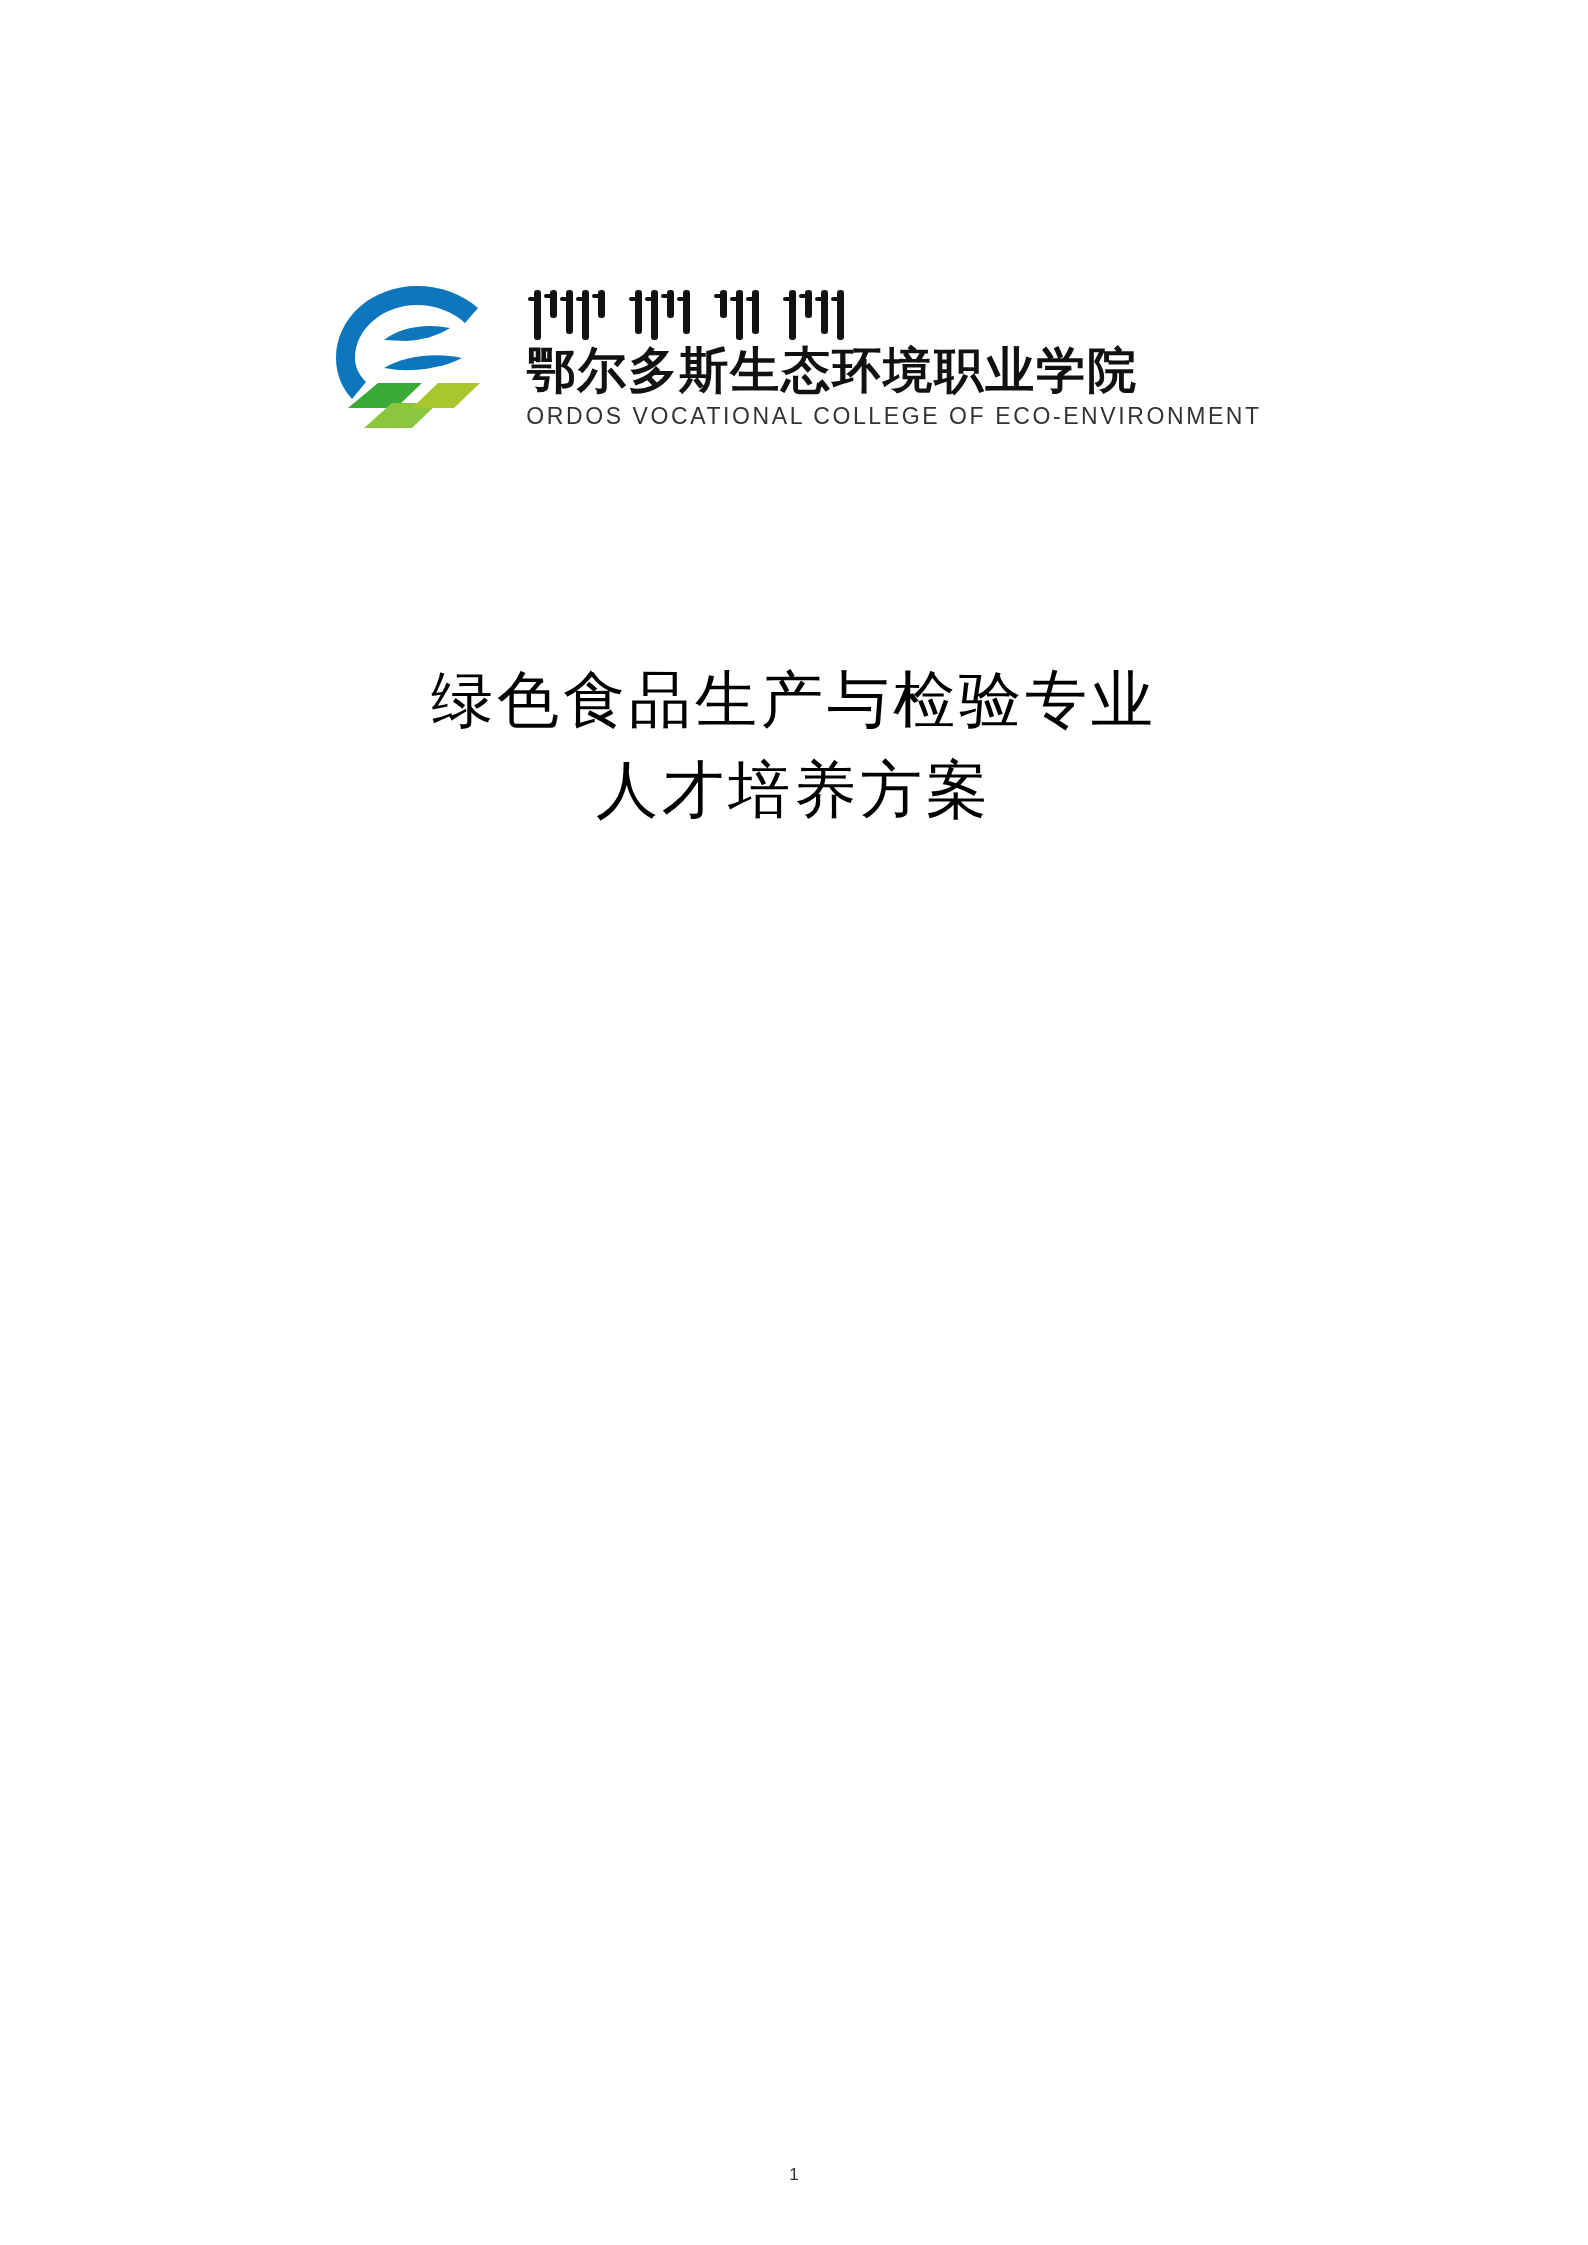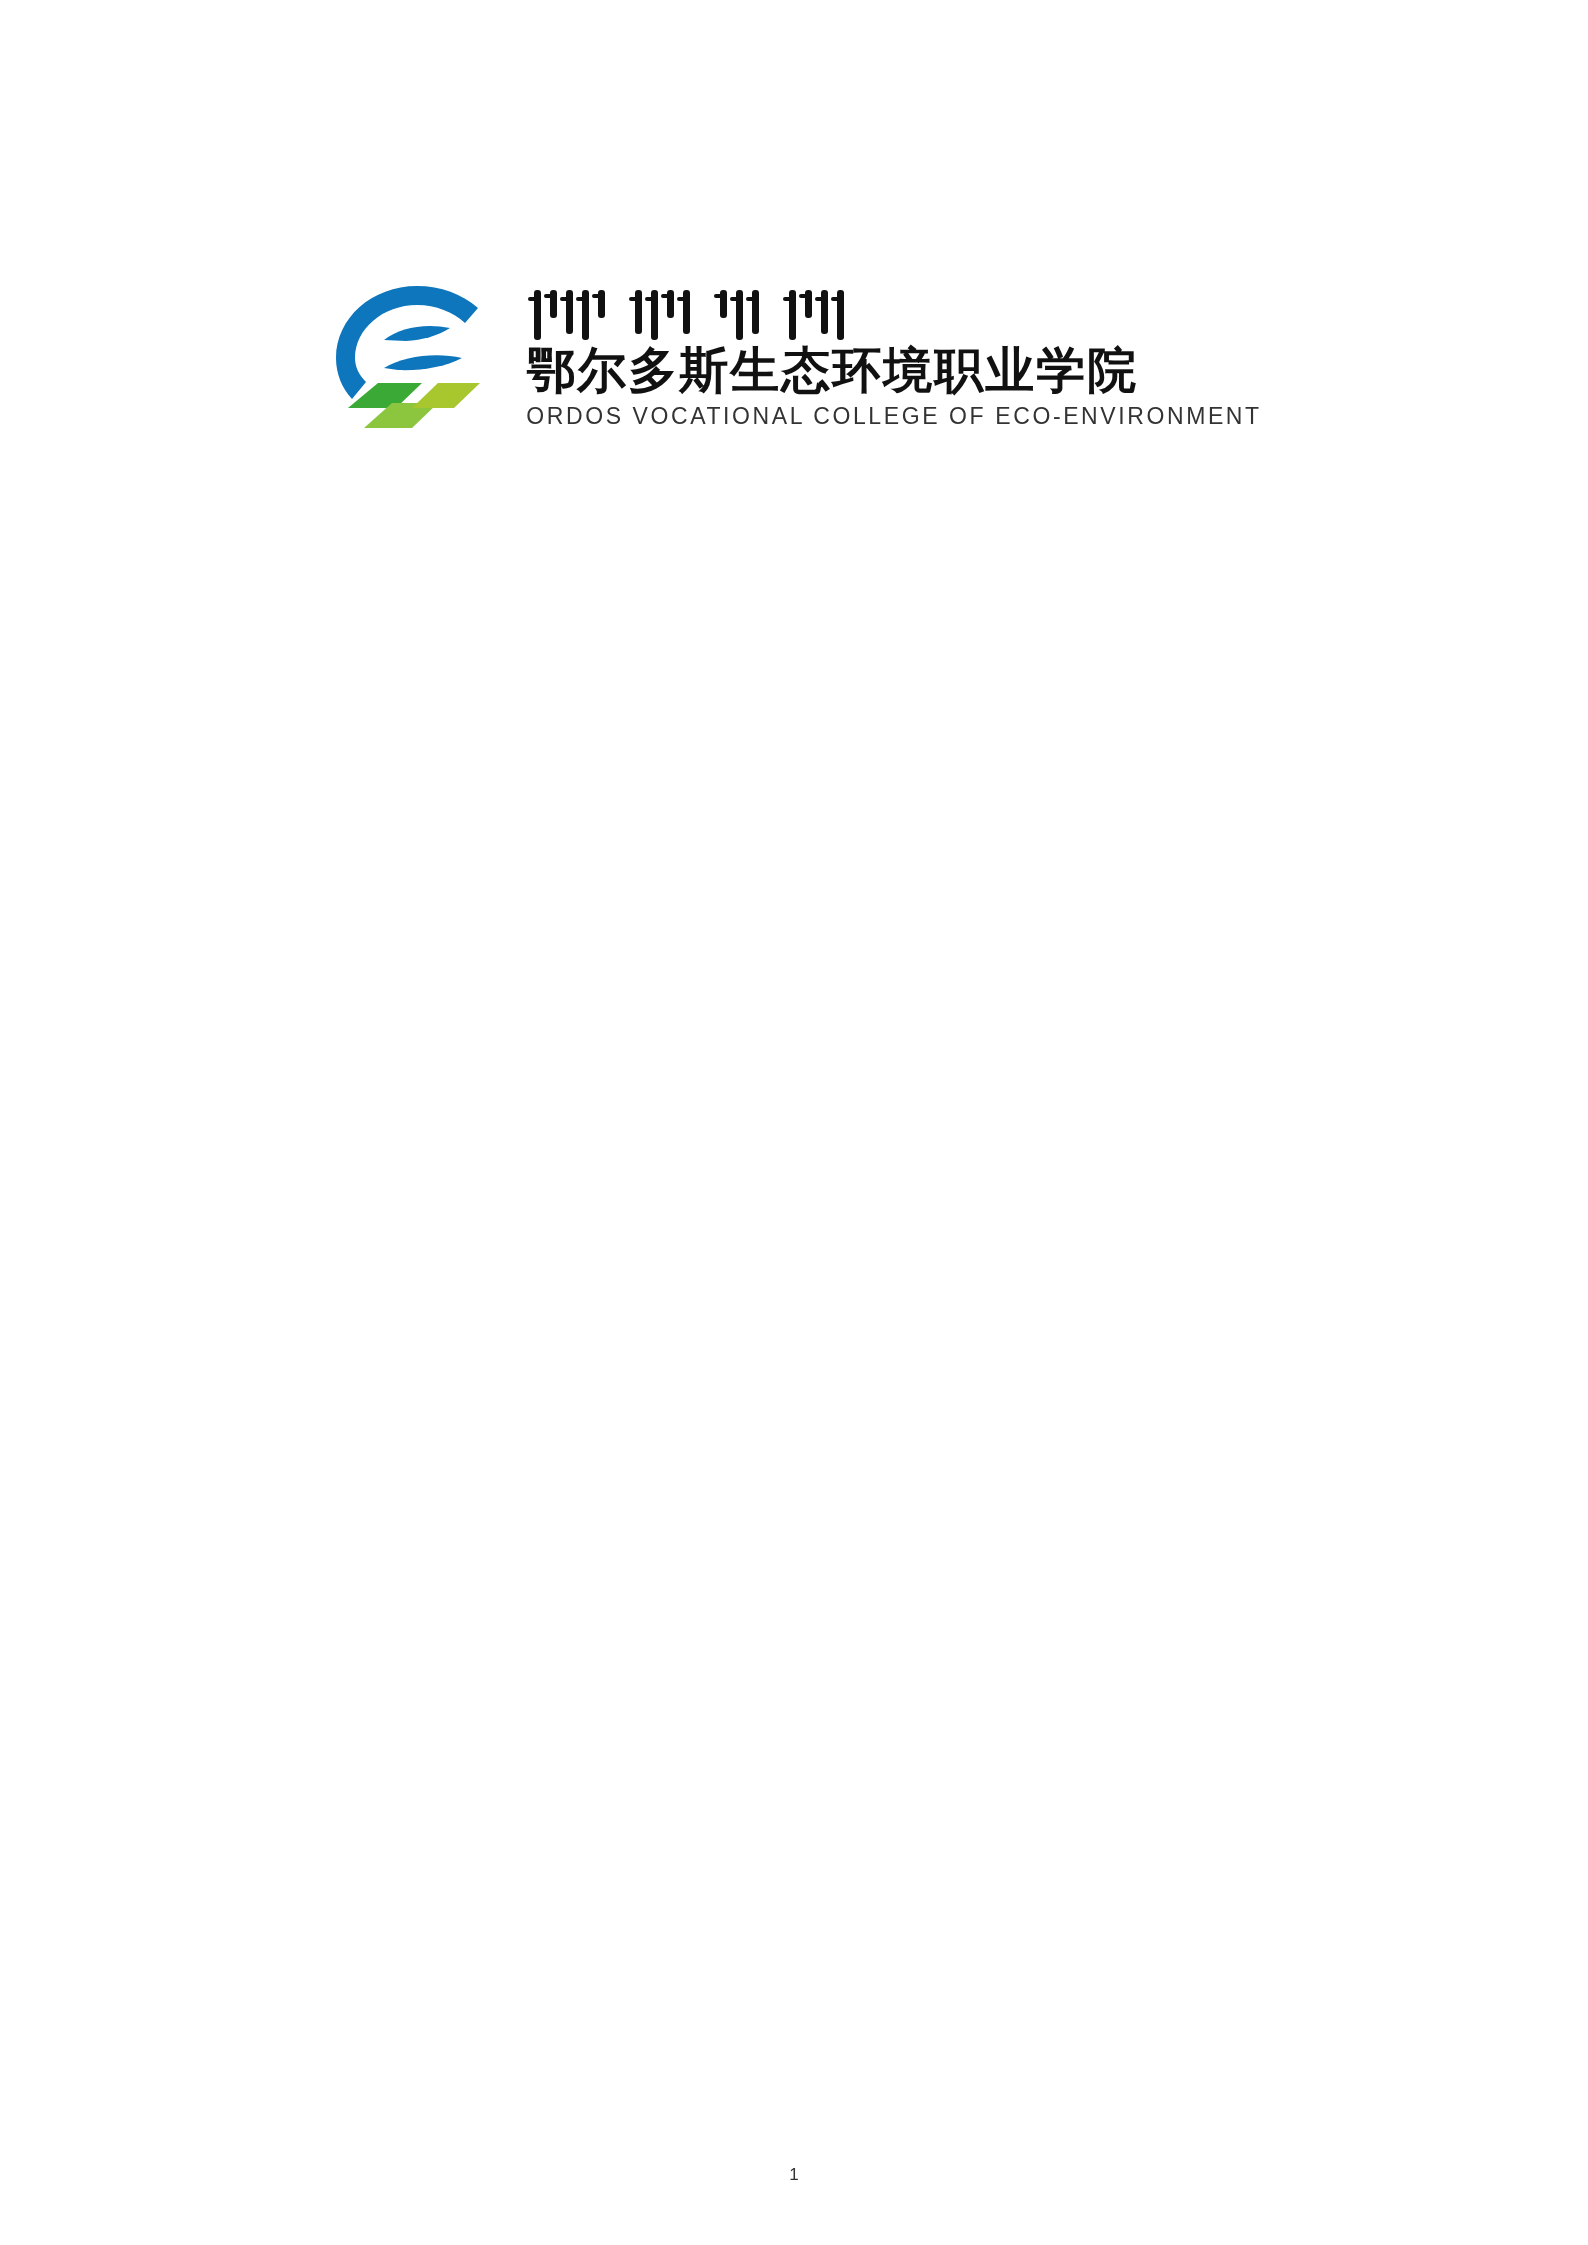--- a/index.html
+++ b/index.html
@@ -185,20 +185,22 @@
           <i class="mongol-glyph tall"></i>
         </div>
         <div class="college-cn">鄂尔多斯生态环境职业学院</div>
         <div class="college-en">ORDOS VOCATIONAL COLLEGE OF ECO-ENVIRONMENT</div>
       </div>
 
     </div>
   </div>
 
   <div class="doc-title">
+    <span class="line">绿色食品生产与检验专业</span>
+    <span class="line">人才培养方案</span>
   </div>
 
   <div class="issuer-block">
   </div>
 
   <div class="page-number">1</div>
 
 </div>
 
 </body></html>

